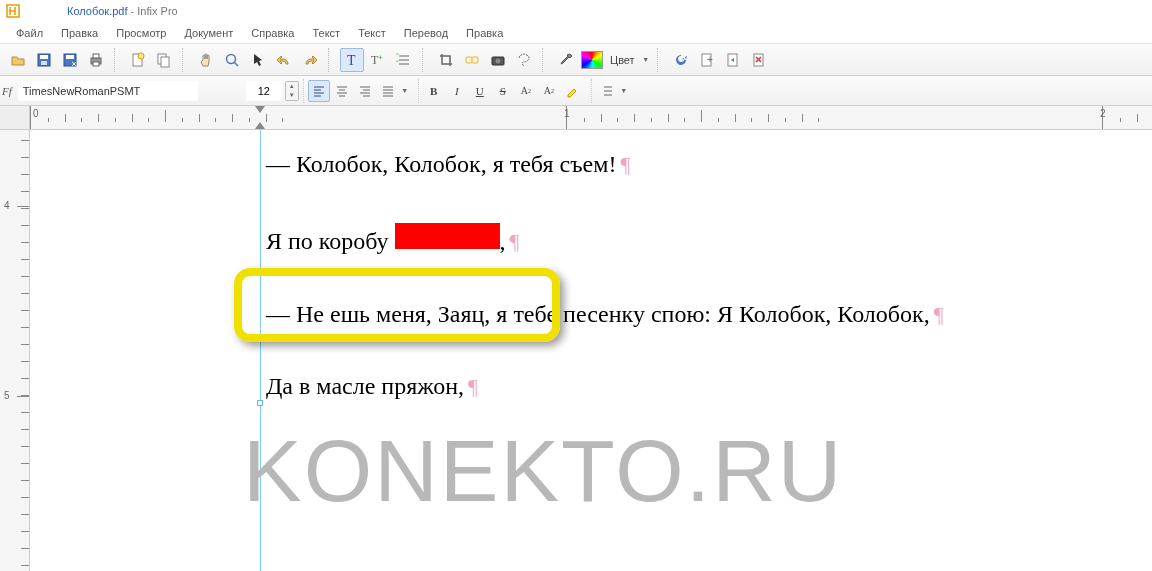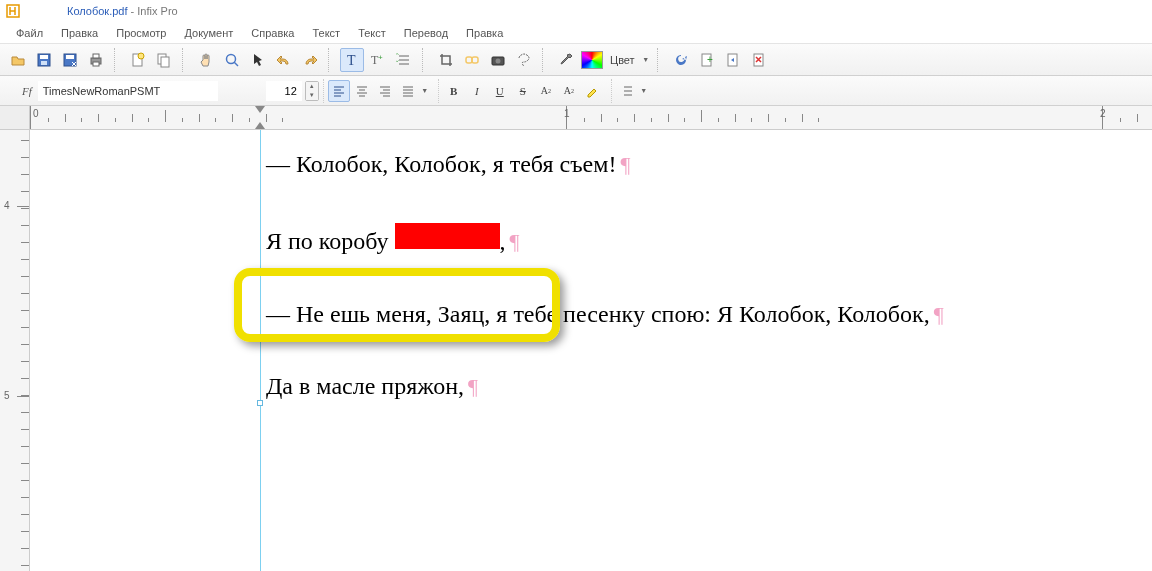--- a/index.html
+++ b/index.html
@@ -71,21 +71,21 @@
 .tbtn.active {
   border-color: #9bbbe6;
   background: #dbe9fb;
 }
 
 .toolbar2 {
   height: 30px;
   border-bottom: 1px solid #d0d0d0;
   display: flex;
   align-items: center;
-  padding: 0 22px;
+  padding: 0 2px;
   gap: 4px;
   background: linear-gradient(#fbfbfb,#f1f1f1);
 }
 .font-field {
   width: 180px;
   height: 20px;
   border: 1px solid #fff;
   background: #fff;
   font-size: 11px;
   padding: 0 4px;
@@ -96,21 +96,21 @@
   font-style: italic;
   font-family: Georgia, serif;
   color: #555;
   margin-right: 2px;
 }
 .size-field {
   width: 36px; height: 20px;
   border: 1px solid #fff;
   background: #fff;
   font-size: 11px;
-  text-align: right;
+  text-align: center;
   padding: 0 4px;
   font-family: inherit;
 }
 .spin {
   display:inline-flex; flex-direction: column;
   border:1px solid #bcbcbc; border-radius:2px; margin-left:-1px;
 }
 .spin div { width:12px; height:9px; font-size:6px; line-height:9px; text-align:center; color:#666; background:#f4f4f4;}
 .dd {
   width: 10px; height: 20px; font-size:7px; color:#666;
@@ -552,20 +552,21 @@
       <div class="vtick" style="top: 367px;"></div>
       <div class="vtick" style="top: 384px;"></div>
       <div class="vtick" style="top: 401px;"></div>
       <div class="vtick" style="top: 418px;"></div>
       <div class="vtick" style="top: 435px;"></div>
     </div>
   <div class="page">
     <div class="guide-v" style="left:230px;"></div>
     <div class="handle" style="top:270px;"></div>
 
+    <div class="watermark" style="left:213px; top:290px;">KONEKTO.RU</div>
 
     <div class="content">
       <p><span>— Колобок, Колобок, я тебя съем!</span><span class="pilcrow">¶</span></p>
       <p><span>Я по коробу </span><span class="redact" style="width:105px;height:26px;"></span><span>,</span><span class="pilcrow">¶</span></p>
       <p><span>— Не ешь меня, Заяц, я тебе песенку спою: Я Колобок, Колобок,</span><span class="pilcrow">¶</span></p>
       <p><span>Да в масле пряжон,</span><span class="pilcrow">¶</span></p>
     </div>
 
     <div class="highlight-box" style="left:204px; top:138px; width:326px; height:74px;"></div>
   </div>

